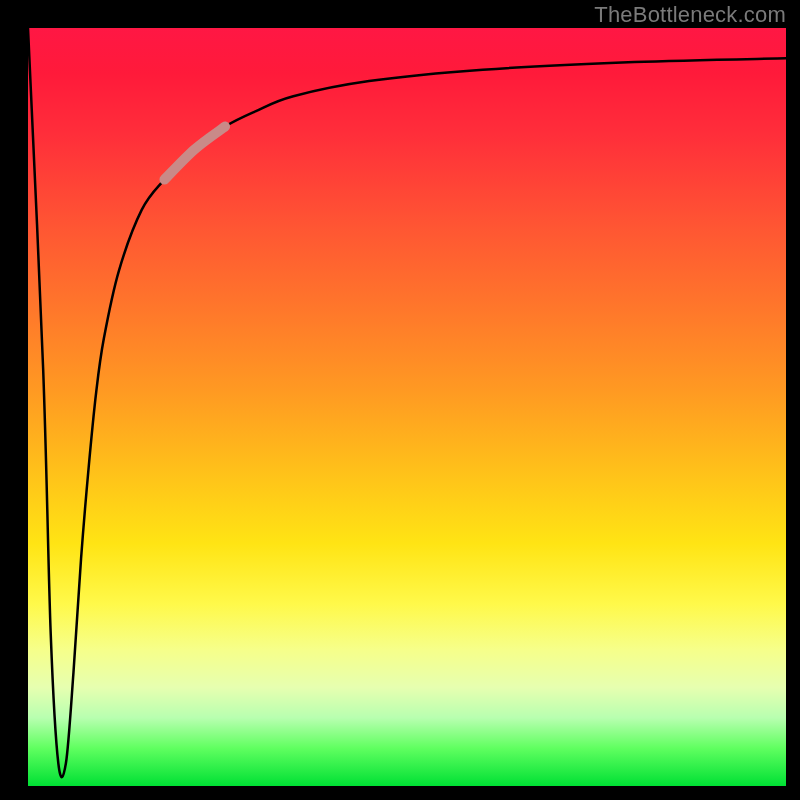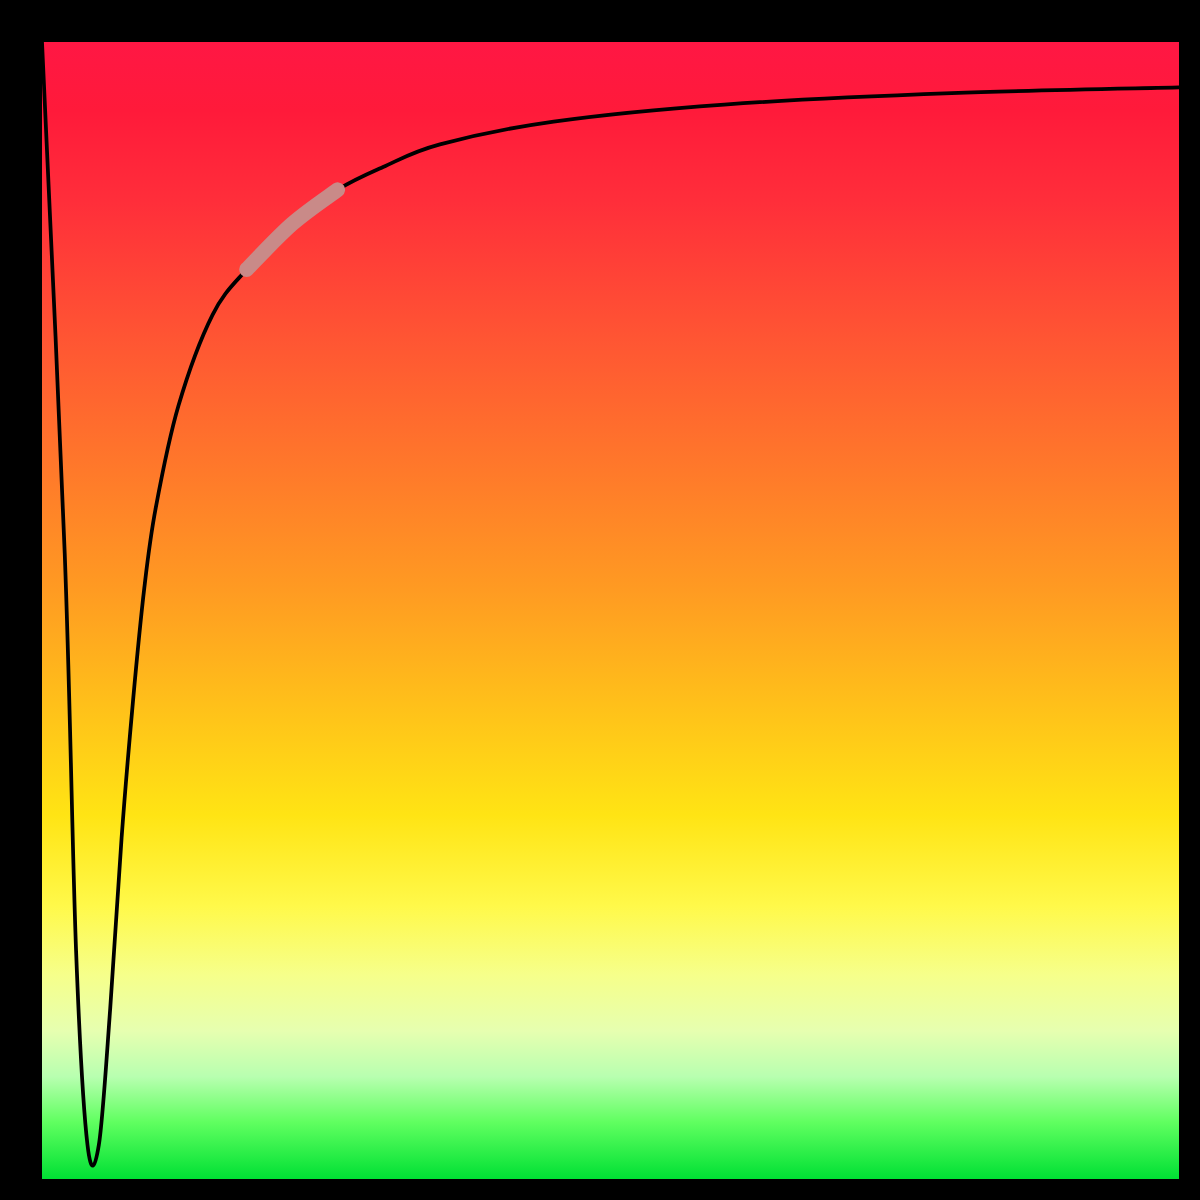--- a/index.html
+++ b/index.html
@@ -67,13 +67,14 @@
 <body>
 
 <div class="frame">
   <div class="plot-area">
     <svg class="curve" viewBox="0 0 758 758" preserveAspectRatio="none">
 
       <path id="curve-main" fill="none" stroke="#000000" stroke-width="2.5" stroke-linejoin="round" stroke-linecap="round" d="M 0 0 C 2.526666666666667 56.849999999999994, 11.370000000000001 240.0333333333333, 15.16 341.09999999999997 C 18.95 442.16666666666663, 20.21333333333333 540.7066666666666, 22.74 606.4 C 25.266666666666666 672.0933333333334, 27.793333333333333 713.7833333333333, 30.32 735.26 C 32.846666666666664 756.7366666666667, 35.373333333333335 750.42, 37.9 735.26 C 40.42666666666666 720.1, 42.95333333333333 678.41, 45.48 644.3 C 48.00666666666666 610.1899999999999, 50.53333333333333 564.71, 53.06 530.6 C 55.58666666666667 496.49, 58.11333333333334 467.43333333333334, 60.64 439.64 C 63.166666666666664 411.84666666666664, 65.69333333333333 385.3166666666666, 68.22 363.84 C 70.74666666666667 342.36333333333334, 72.00999999999999 330.99333333333334, 75.8 310.78000000000003 C 79.59 290.5666666666667, 84.64333333333333 264.03666666666663, 90.96 242.55999999999995 C 97.27666666666666 221.08333333333326, 106.12 197.07999999999996, 113.7 181.91999999999996 C 121.28 166.75999999999996, 127.59666666666666 161.70666666666668, 136.44 151.60000000000002 C 145.28333333333333 141.49333333333337, 156.6533333333333 130.1233333333333, 166.76 121.27999999999997 C 176.86666666666667 112.43666666666662, 186.97333333333336 104.85666666666663, 197.08 98.53999999999996 C 207.18666666666667 92.2233333333333, 216.03 88.43333333333332, 227.4 83.38 C 238.77 78.32666666666667, 246.35000000000002 73.27333333333337, 265.3 68.22000000000003 C 284.25 63.166666666666686, 309.5166666666667 57.481666666666605, 341.1 53.059999999999945 C 372.68333333333334 48.638333333333286, 410.58333333333337 44.84833333333338, 454.8 41.690000000000055 C 499.01666666666665 38.53166666666673, 555.8666666666667 36.00500000000002, 606.4 34.110000000000014 C 656.9333333333333 32.21500000000001, 732.7333333333333 30.95166666666671, 758 30.32000000000005"></path>
       <path id="curve-highlight" fill="none" stroke="#c98a88" stroke-width="10" stroke-linecap="round" d="M 136.44 151.60000000000002 C 141.49333333333334 146.54666666666668, 156.6533333333333 130.1233333333333, 166.76 121.27999999999997 C 176.86666666666667 112.43666666666662, 192.02666666666667 102.32999999999997, 197.08 98.53999999999996"></path>
     </svg>
   </div>
+  <div class="watermark">TheBottleneck.com</div>
 </div>
 
 </body></html>

